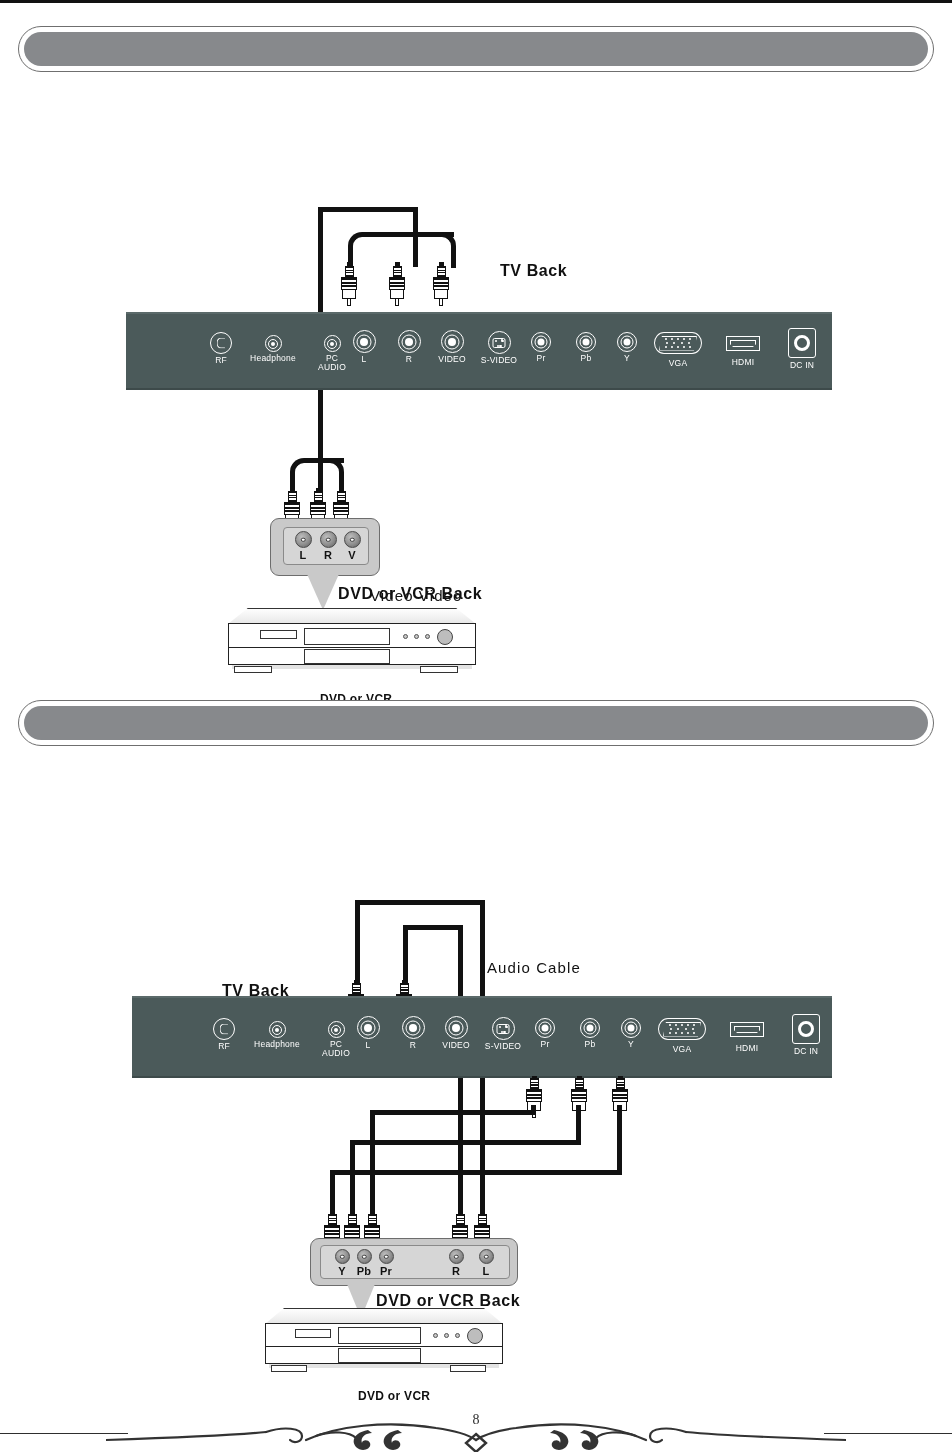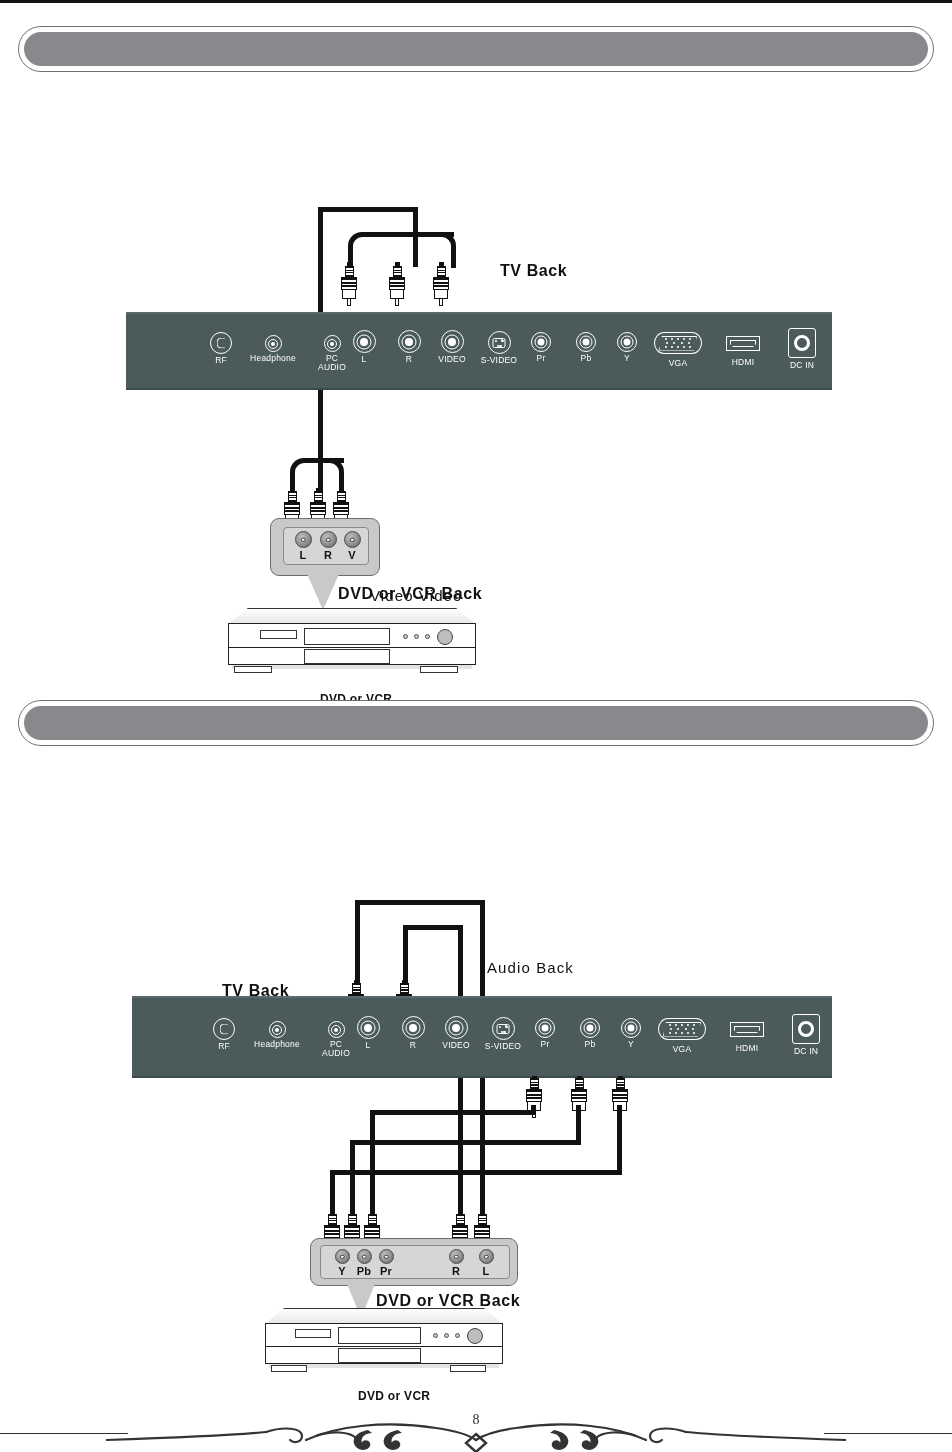--- a/index.html
+++ b/index.html
@@ -699,21 +699,21 @@
 
     <div class="wire wire-v" style="left:355px; top:900px; height:92px;"></div>
     <div class="wire wire-h" style="left:355px; top:900px; width:130px;"></div>
     <div class="wire wire-v" style="left:480px; top:900px; height:180px;"></div>
 
     <div class="wire wire-v" style="left:403px; top:925px; height:67px;"></div>
     <div class="wire wire-h" style="left:403px; top:925px; width:60px;"></div>
     <div class="wire wire-v" style="left:458px; top:925px; height:155px;"></div>
 
     <div class="lbl lbl-lg" style="left:222px; top:982px;">TV Back</div>
-    <div class="lbl lbl-md" style="left:487px; top:959px;">Audio Back</div>
+    <div class="lbl lbl-md" style="left:487px; top:959px;">Audio Cable</div>
 
     <div class="plug" style="left:348px; top:980px;">
       <div class="cord" style="height:3px;"></div>
       <div class="neck"></div>
       <div class="barrel"></div>
       <div class="collar"></div>
       <div class="tip"></div>
     </div>
     <div class="plug" style="left:396px; top:980px;">
       <div class="cord" style="height:3px;"></div>

